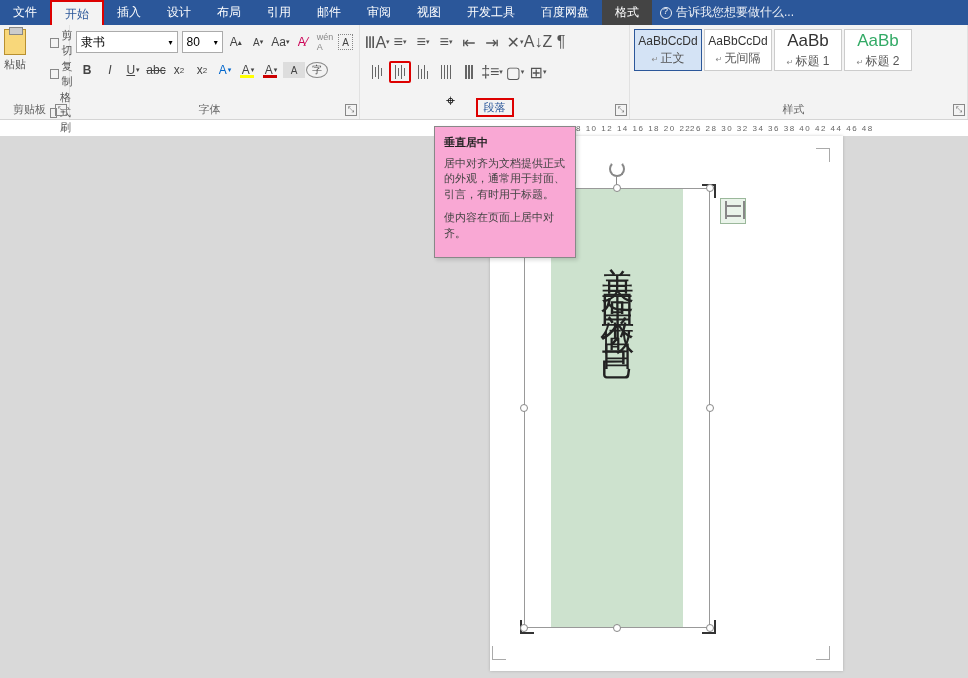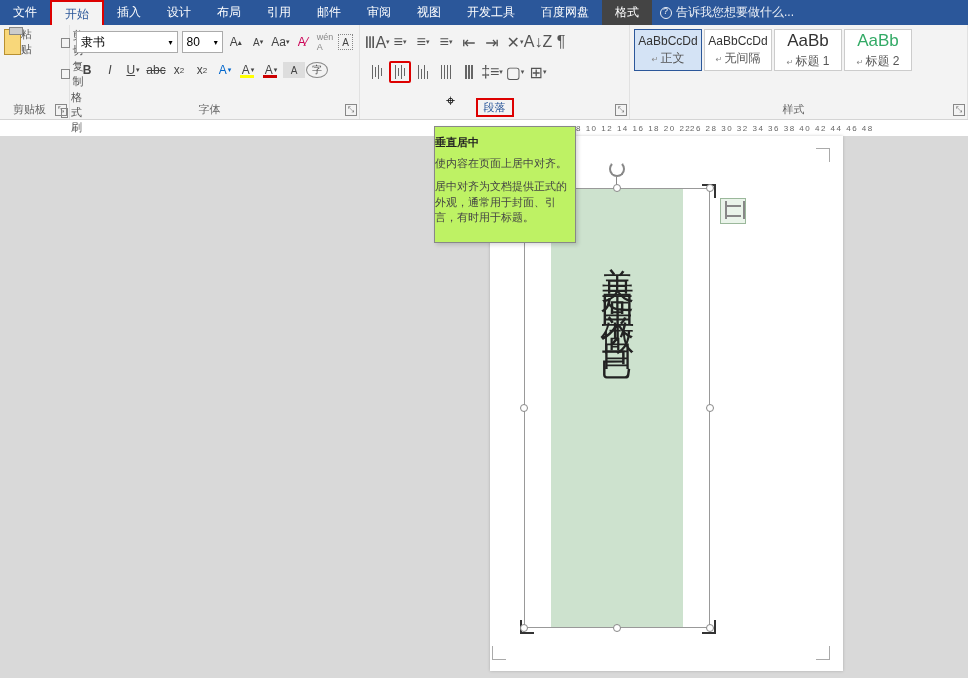--- a/index.html
+++ b/index.html
@@ -12,21 +12,21 @@
 .menubar .hint { display: flex; align-items: center; gap: 4px; margin-left: 8px; opacity: .9; }
 .menubar .hint .bulb { width: 12px; height: 12px; border: 1px solid #fff; border-radius: 50%; position: relative; }
 .menubar .hint .bulb::after { content: "?"; position: absolute; top: -2px; left: 2px; font-size: 9px; }
 
 .ribbon { background: #f3f3f3; border-bottom: 1px solid #d4d4d4; height: 95px; display: flex; position: relative; }
 .group { border-right: 1px solid #e1e1e1; padding: 2px 4px; display: flex; flex-direction: column; position: relative; }
 .group-label { position: absolute; bottom: 2px; left: 0; right: 10px; text-align: center; font-size: 11px; color: #666; }
 .launcher { position: absolute; bottom: 3px; right: 2px; width: 12px; height: 12px; border: 1px solid #888; font-size: 8px; text-align: center; line-height: 10px; color: #666; }
 
 .clipboard { width: 70px; }
-.clipboard .paste { display: flex; flex-direction: row; align-items: flex-start; }
+.clipboard .paste { display: flex; flex-direction: column; align-items: flex-end; }
 .clipboard .paste-icon { width: 22px; height: 26px; background: #f8d77a; border: 1px solid #b89030; position: relative; margin: 2px 0; }
 .clipboard .paste-icon::before { content: ""; position: absolute; top: -3px; left: 4px; width: 12px; height: 6px; background: #ccc; border: 1px solid #888; }
 .clipboard .cp-row { display: flex; align-items: center; gap: 3px; font-size: 11px; color: #555; margin: 1px 16px; padding-left: 6px; }
 .clipboard .cp-row .sc { width: 12px; height: 10px; border: 1px solid #888; display: inline-block; }
 
 .font { width: 290px; }
 .font-row1 { display: flex; gap: 4px; padding: 4px 2px; align-items: center; }
 .font-name { width: 110px; height: 22px; border: 1px solid #ababab; background: #fff; font-size: 12px; padding: 0 4px; display: flex; align-items: center; justify-content: space-between; }
 .font-size { width: 44px; height: 22px; border: 1px solid #ababab; background: #fff; font-size: 12px; padding: 0 4px; display: flex; align-items: center; justify-content: space-between; }
 .small-btn { width: 20px; height: 20px; display: flex; align-items: center; justify-content: center; font-size: 12px; color: #444; cursor: pointer; }
@@ -49,21 +49,21 @@
 
 .styles { flex: 1; padding: 4px; }
 .styles-row { display: flex; gap: 2px; }
 .style-card { width: 68px; height: 42px; border: 1px solid #ccc; background: #fff; display: flex; flex-direction: column; align-items: center; justify-content: center; font-size: 10px; cursor: pointer; }
 .style-card.sel { border: 1px solid #2b579a; background: #d4e3f5; }
 .style-card .preview { font-size: 12px; color: #333; }
 .style-card .preview.big { font-size: 17px; font-weight: normal; }
 .style-card .nm { font-size: 12px; color: #555; margin-top: 2px; }
 .style-card .nm::before { content: "↵ "; color: #888; font-size: 8px; }
 
-.tooltip { position: absolute; top: 126px; left: 434px; width: 142px; background: #bef264; border: 1px solid #888; padding: 8px 0; font-size: 11px; color: #444; z-index: 10; box-shadow: 2px 2px 4px rgba(0,0,0,.15); }
+.tooltip { position: absolute; top: 126px; left: 434px; width: 142px; background: #f9a8d4; border: 1px solid #888; padding: 8px 9px; font-size: 11px; color: #444; z-index: 10; box-shadow: 2px 2px 4px rgba(0,0,0,.15); }
 .tooltip .tt-title { font-weight: bold; margin-bottom: 6px; color: #222; }
 .tooltip .tt-body { margin-bottom: 8px; line-height: 1.4; }
 
 .ruler { position: absolute; top: 121px; left: 576px; height: 15px; font-size: 8px; color: #666; display: flex; align-items: center; gap: 0; white-space: nowrap; letter-spacing: 1.5px; }
 .ruler2 { left: 690px; }
 
 .canvas { position: absolute; top: 136px; left: 0; right: 0; bottom: 0; background: #d9d9d9; }
 .page { position: absolute; top: 0; left: 490px; width: 353px; height: 535px; background: #fff; box-shadow: 0 0 3px rgba(0,0,0,.2); }
 
 .textbox { position: absolute; top: 52px; left: 34px; width: 186px; height: 440px; border: 1px solid #999; }
@@ -264,22 +264,22 @@
           <div class="nm">标题 2</div>
         </div>
     </div>
     <div class="group-label">样式</div>
     <div class="launcher">⤡</div>
   </div>
 </div>
 
 <div class="tooltip">
   <div class="tt-title">垂直居中</div>
+  <div class="tt-body">居中对齐为文档提供正式的外观，通常用于封面、引言，有时用于标题。</div>
   <div class="tt-body">使内容在页面上居中对齐。</div>
-  <div class="tt-body">居中对齐为文档提供正式的外观，通常用于封面、引言，有时用于标题。</div>
 </div>
 
 <div class="ruler">8 10 12 14 16 18 20 22</div>
 <div class="ruler ruler2">26 28 30 32 34 36 38 40 42 44 46 48</div>
 
 <div class="cursor">⌖</div>
 
 <div class="canvas">
   <div class="page">
     <div class="crop tle"></div>

